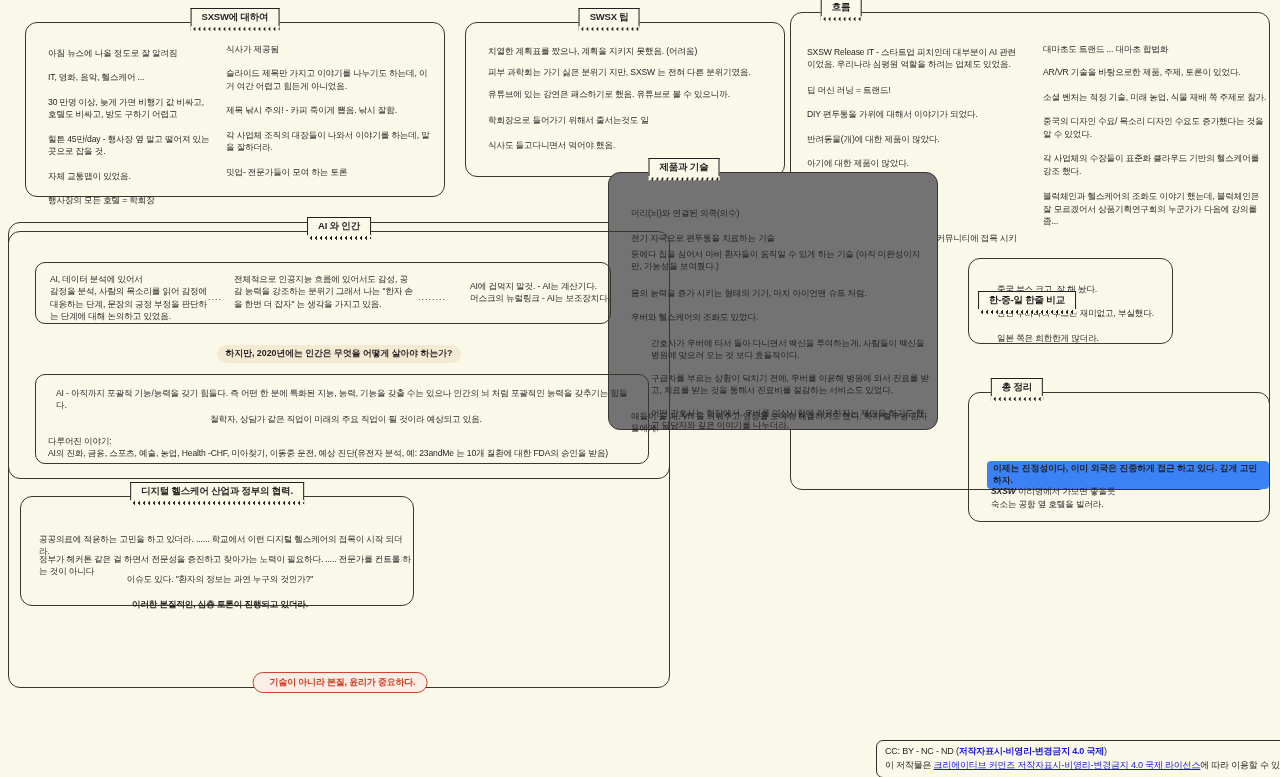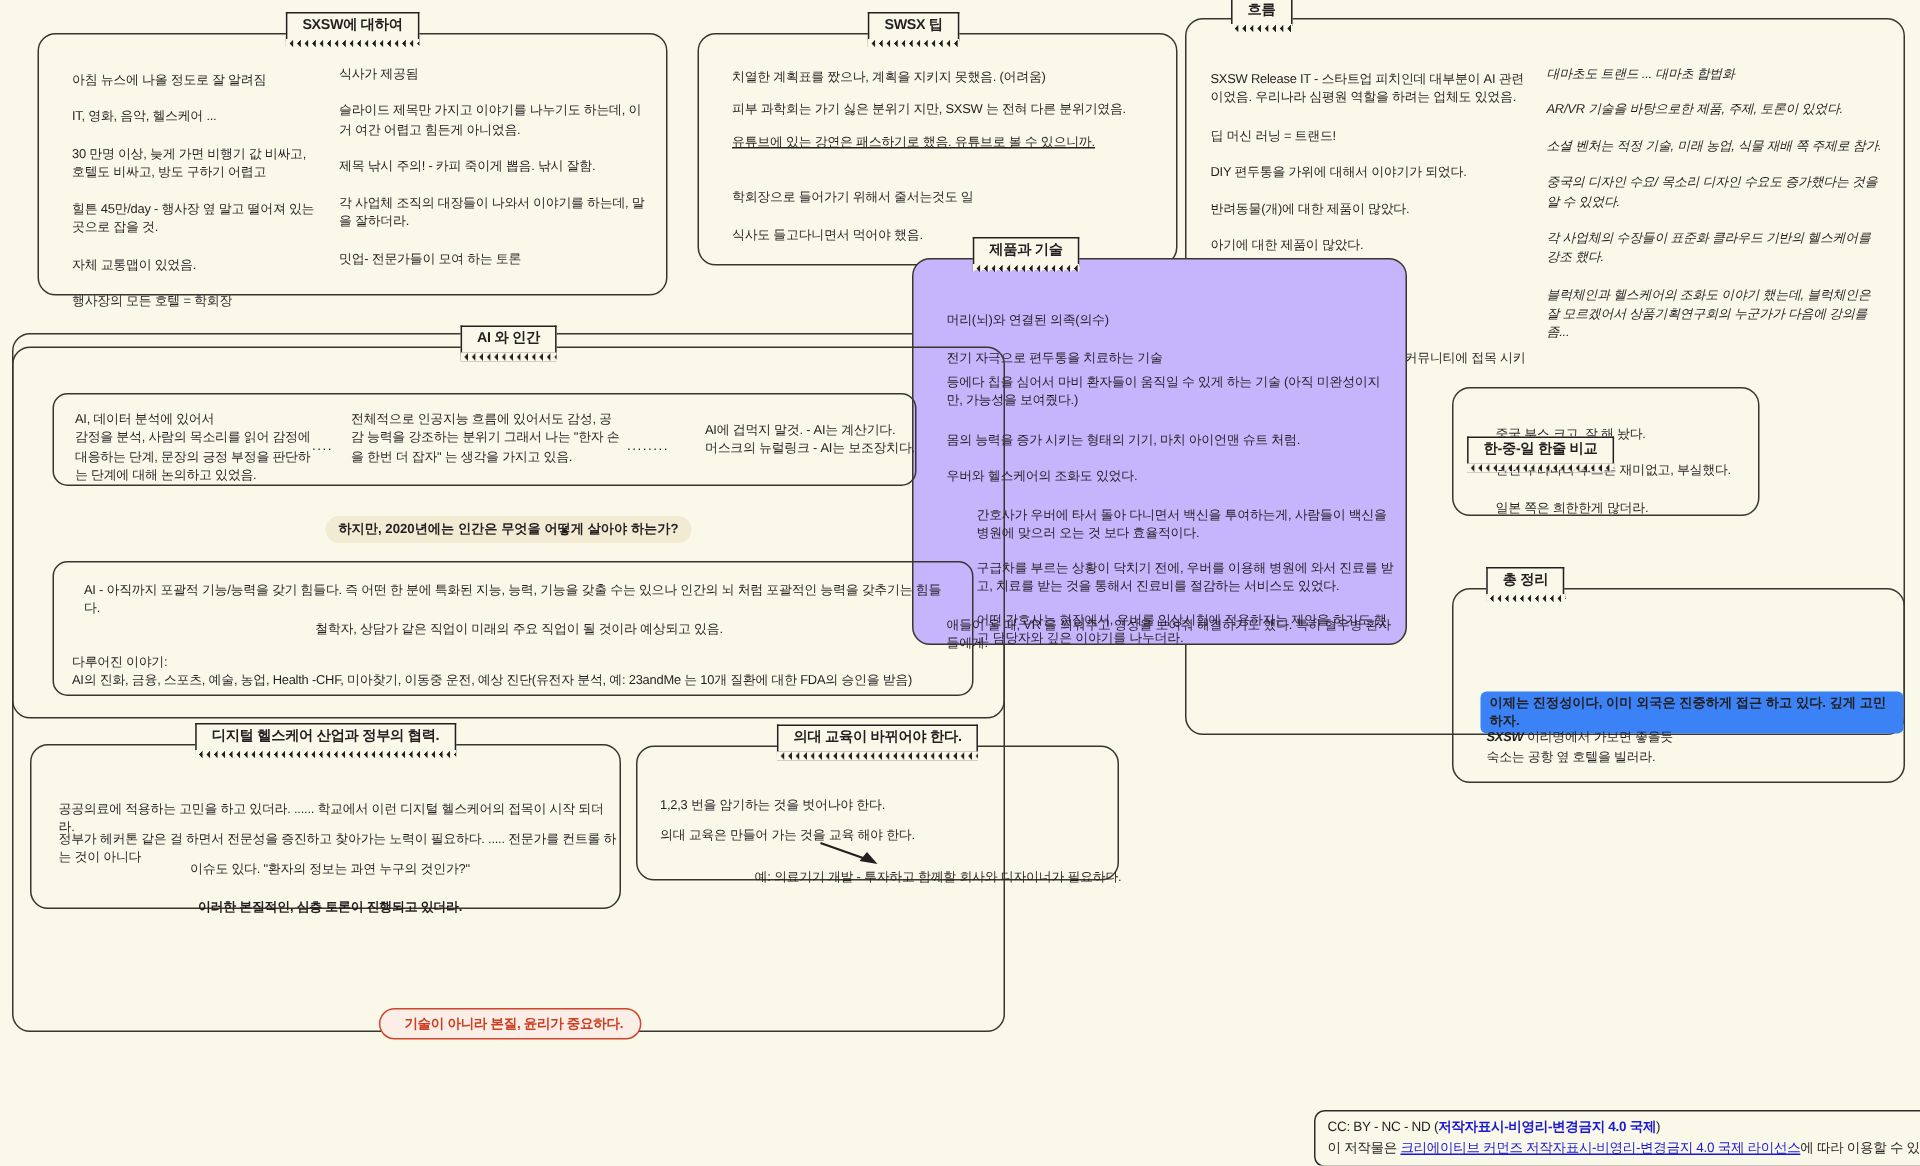--- a/index.html
+++ b/index.html
@@ -168,51 +168,51 @@
       <p>밋업- 전문가들이 모여 하는 토론</p>
     </div>
   </div>
 
   <div class="panel" style="left:465px;top:22px;width:320px;height:155px;">
     <div class="tab" style="left:45%;top:-15px;">SWSX 팁</div>
 
     <div class="body-text" style="left:22px;top:22px;width:280px;">
       <p>치열한 계획표를 짰으나, 계획을 지키지 못했음. (어려움)</p>
       <p>피부 과학회는 가기 싫은 분위기 지만, SXSW 는 전혀 다른 분위기였음.</p>
-      <p style="margin-bottom:25px;text-decoration:underline;">유튜브에 있는 강연은 패스하기로 했음. 유튜브로 볼 수 있으니까.</p>
+      <p style="margin-bottom:14px;">유튜브에 있는 강연은 패스하기로 했음. 유튜브로 볼 수 있으니까.</p>
       <p style="margin-bottom:12px;">학회장으로 들어가기 위해서 줄서는것도 일</p>
       <p>식사도 들고다니면서 먹어야 했음.</p>
     </div>
   </div>
 
   <div class="panel" style="left:790px;top:12px;width:480px;height:478px;">
     <div class="tab" style="left:50px;top:-15px;">흐름</div>
 
     <div class="body-text" style="left:16px;top:33px;width:218px;">
       <p style="margin-bottom:13px;">SXSW Release IT - 스타트업 피치인데 대부분이 AI 관련 이었음. 우리나라 심평원 역할을 하려는 업체도 있었음.</p>
       <p style="margin-bottom:12px;">딥  머신 러닝 = 트랜드!</p>
       <p style="margin-bottom:12px;">DIY 편두통을 가위에 대해서 이야기가 되었다.</p>
       <p style="margin-bottom:12px;">반려동물(개)에 대한 제품이 많았다.</p>
       <p style="margin-bottom:12px;">아기에 대한 제품이 많았다.</p>
       <p style="margin-bottom:12px;">HCD 인간 중심 디자인</p>
       <p style="margin-bottom:13px;">유전자 분석은 이제 "흔하다"</p>
       <p>디자인 테크가 많았고, 헬스케어를 커뮤니티에 접목 시키는 경우도 있었다.</p>
     </div>
 
-    <div class="body-text" style="left:240px;top:30px;width:224px;font-style:italic;">
+    <div class="body-text" style="left:252px;top:30px;width:224px;">
       <p style="margin-bottom:11px;">대마초도 트랜드 ... 대마초 합법화</p>
       <p style="margin-bottom:12px;">AR/VR 기술을 바탕으로한 제품, 주제, 토론이 있었다.</p>
       <p style="margin-bottom:12px;">소셜 벤처는 적정 기술, 미래 농업, 식물 재배 쪽 주제로 참가.</p>
       <p style="margin-bottom:12px;">중국의 디자인 수요/ 목소리 디자인 수요도 증가했다는 것을 알 수 있었다.</p>
       <p style="margin-bottom:13px;">각 사업체의 수장들이 표준화 클라우드 기반의 헬스케어를 강조 했다.</p>
       <p>블럭체인과 헬스케어의 조화도 이야기 했는데, 블럭체인은 잘 모르겠어서 상품기획연구회의 누군가가 다음에 강의를 좀...</p>
     </div>
   </div>
 
-  <div class="panel" style="left:608px;top:172px;width:330px;height:258px;background:#c4b5fd;">
+  <div class="panel" style="left:608px;top:172px;width:330px;height:258px;background:#737373;">
     <div class="tab" style="left:75px;top:-15px;">제품과 기술</div>
 
     <div class="body-text" style="left:22px;top:34px;width:296px;">
       <p style="margin-bottom:13px;">머리(뇌)와 연결된 의족(의수)</p>
       <p style="margin-bottom:3px;">전기 자극으로 편두통을 치료하는 기술</p>
       <p style="margin-bottom:14px;">등에다 칩을 심어서 마비 환자들이 움직일 수 있게 하는 기술 (아직 미완성이지만, 가능성을 보여줬다.)</p>
       <p style="margin-bottom:12px;">몸의 능력을 증가 시키는 형태의 기기, 마치 아이언맨 슈트 처럼.</p>
       <p style="margin-bottom:12px;">우버와 헬스케어의 조화도 있었다.</p>
     </div>
 
@@ -258,33 +258,20 @@
 
   <div class="panel" style="left:20px;top:496px;width:394px;height:110px;">
     <div class="tab" style="left:50%;top:-15px;">디지털 헬스케어 산업과 정부의 협력.</div>
 
     <div class="body-text" style="left:18px;top:36px;width:370px;">공공의료에 적용하는 고민을 하고 있더라.  ...... 학교에서 이런 디지털 헬스케어의 접목이 시작 되더라.</div>
     <div class="body-text" style="left:18px;top:56px;width:380px;">정부가 헤커톤 같은 걸 하면서 전문성을 증진하고 찾아가는 노력이 필요하다.   ..... 전문가를 컨트롤 하는 것이 아니다</div>
     <div class="body-text center" style="left:18px;top:76px;width:362px;">이슈도 있다. "환자의 정보는 과연 누구의 것인가?"</div>
     <div class="body-text center b" style="left:18px;top:101px;width:362px;">이러한 본질적인, 심층 토론이 진행되고 있더라.</div>
   </div>
 
-  <div class="panel" style="left:424px;top:497px;width:322px;height:90px;">
-    <div class="tab" style="left:50%;top:-15px;">의대 교육이 바뀌어야 한다.</div>
-
-    <div class="body-text" style="left:15px;top:32px;width:300px;">1,2,3 번을 암기하는 것을 벗어나야 한다.</div>
-    <div class="body-text" style="left:15px;top:52px;width:300px;">의대 교육은 만들어 가는 것을 교육 해야 한다.</div>
-
-    <svg class="arrow-svg" style="left:120px;top:62px;" width="46" height="18" viewBox="0 0 46 18">
-      <line x1="2" y1="2" x2="36" y2="14" stroke="#231f20" stroke-width="1.4"></line>
-      <polygon points="40,16 28,14 33,8" fill="#231f20"></polygon>
-    </svg>
-
-    <div class="body-text" style="left:78px;top:80px;width:250px;">예: 의료기기 개발 - 투자하고 함께할 회사와 디자이너가 필요하다.</div>
-  </div>
 
   <div class="panel" style="left:968px;top:258px;width:205px;height:86px;">
     <div class="tab" style="left:58px;top:-15px;margin-top:47px;">한-중-일 한줄 비교</div>
 
     <div class="body-text" style="left:28px;top:24px;width:172px;">
       <p style="margin-bottom:12px;">중국 부스 크고, 잘 해 놨다.</p>
       <p style="margin-bottom:12px;">반면 우리나라 부스는 재미없고, 부실했다.</p>
       <p>일본 쪽은 희한한게 많더라.</p>
     </div>
   </div>

